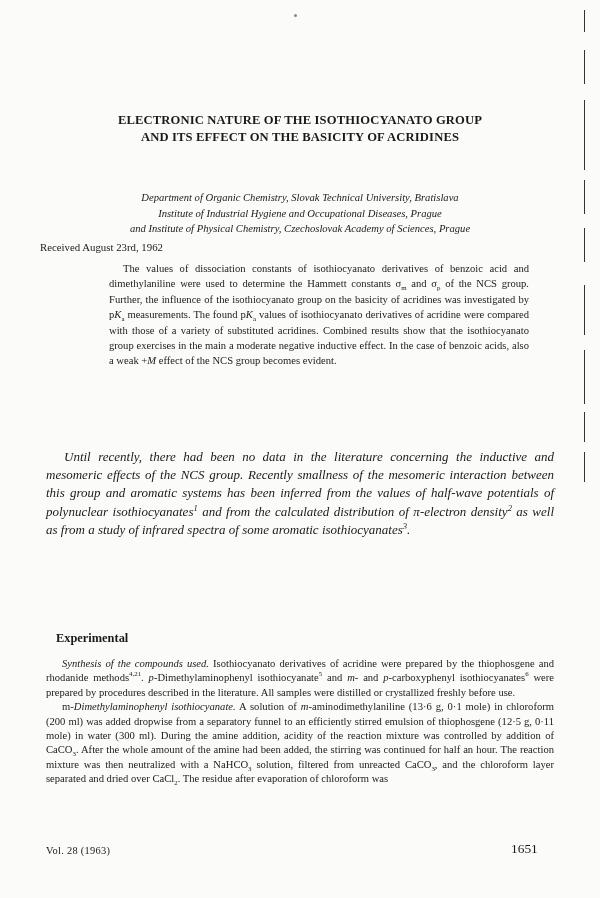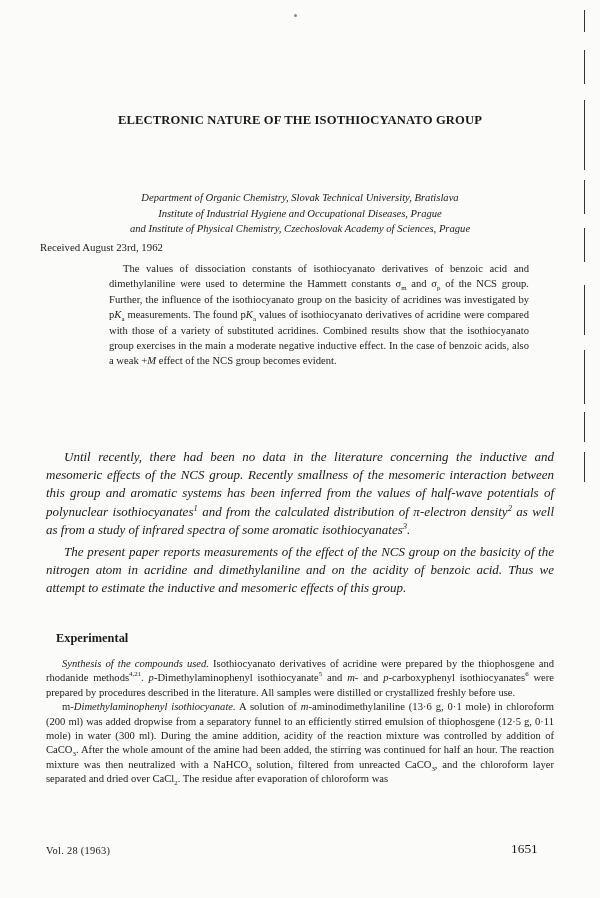--- a/index.html
+++ b/index.html
@@ -59,36 +59,36 @@
   <div class="edge-line" style="top:100px;height:70px"></div>
   <div class="edge-line" style="top:180px;height:34px"></div>
   <div class="edge-line" style="top:228px;height:34px"></div>
   <div class="edge-line" style="top:285px;height:50px"></div>
   <div class="edge-line" style="top:350px;height:54px"></div>
   <div class="edge-line" style="top:412px;height:30px"></div>
   <div class="edge-line" style="top:452px;height:30px"></div>
 
   <div class="title">
     <div>ELECTRONIC NATURE OF THE ISOTHIOCYANATO GROUP</div>
+    <div>AND ITS EFFECT ON THE BASICITY OF ACRIDINES</div>
   </div>
 
 
   <div class="affil">
     <div>Department of Organic Chemistry, Slovak Technical University, Bratislava</div>
     <div>Institute of Industrial Hygiene and Occupational Diseases, Prague</div>
     <div>and Institute of Physical Chemistry, Czechoslovak Academy of Sciences, Prague</div>
   </div>
 
   <div class="received">Received August 23rd, 1962</div>
 
   <div class="abstract"><span>The values of dissociation constants of isothiocyanato derivatives of benzoic acid and dimethylaniline were used to determine the Hammett constants σ</span><sub>m</sub><span> and σ</span><sub>p</sub><span> of the NCS group. Further, the influence of the isothiocyanato group on the basicity of acridines was investigated by p</span><span class="it">K</span><sub>a</sub><span> measurements. The found p</span><span class="it">K</span><sub>a</sub><span> values of isothiocyanato derivatives of acridine were compared with those of a variety of substituted acridines. Combined results show that the isothiocyanato group exercises in the main a moderate negative inductive effect. In the case of benzoic acids, also a weak +</span><span class="it">M</span><span> effect of the NCS group becomes evident.</span></div>
 
   <div class="intro">
     <p><span>Until recently, there had been no data in the literature concerning the inductive and mesomeric effects of the NCS group. Recently smallness of the mesomeric interaction between this group and aromatic systems has been inferred from the values of half-wave potentials of polynuclear isothiocyanates</span><sup>1</sup><span> and from the calculated distribution of π-electron density</span><sup>2</sup><span> as well as from a study of infrared spectra of some aromatic isothiocyanates</span><sup>3</sup><span>.</span></p>
-    <p>The present paper reports measurements of the effect of the NCS group on the basicity of the nitrogen atom in acridine and dimethylaniline and on the acidity of benzoic acid. Thus we attempt to estimate the inductive and mesomeric effects of this group.</p>
   </div>
 
   <div class="section-heading">Experimental</div>
 
   <div class="experimental">
     <p><span class="it">Synthesis of the compounds used.</span><span> Isothiocyanato derivatives of acridine were prepared by the thiophosgene and rhodanide methods</span><sup>4,21</sup><span>. </span><span class="it">p</span><span>-Dimethylaminophenyl isothiocyanate</span><sup>5</sup><span> and </span><span class="it">m</span><span>- and </span><span class="it">p</span><span>-carboxyphenyl isothiocyanates</span><sup>6</sup><span> were prepared by procedures described in the literature. All samples were distilled or crystallized freshly before use.</span></p>
     <p><span>m-</span><span class="it">Dimethylaminophenyl isothiocyanate.</span><span> A solution of </span><span class="it">m</span><span>-aminodimethylaniline (13·6 g, 0·1 mole) in chloroform (200 ml) was added dropwise from a separatory funnel to an efficiently stirred emulsion of thiophosgene (12·5 g, 0·11 mole) in water (300 ml). During the amine addition, acidity of the reaction mixture was controlled by addition of CaCO</span><sub>3</sub><span>. After the whole amount of the amine had been added, the stirring was continued for half an hour. The reaction mixture was then neutralized with a NaHCO</span><sub>3</sub><span> solution, filtered from unreacted CaCO</span><sub>3</sub><span>, and the chloroform layer separated and dried over CaCl</span><sub>2</sub><span>. The residue after evaporation of chloroform was</span></p>
   </div>
 
   <div class="footer-left">Vol. 28 (1963)</div>

